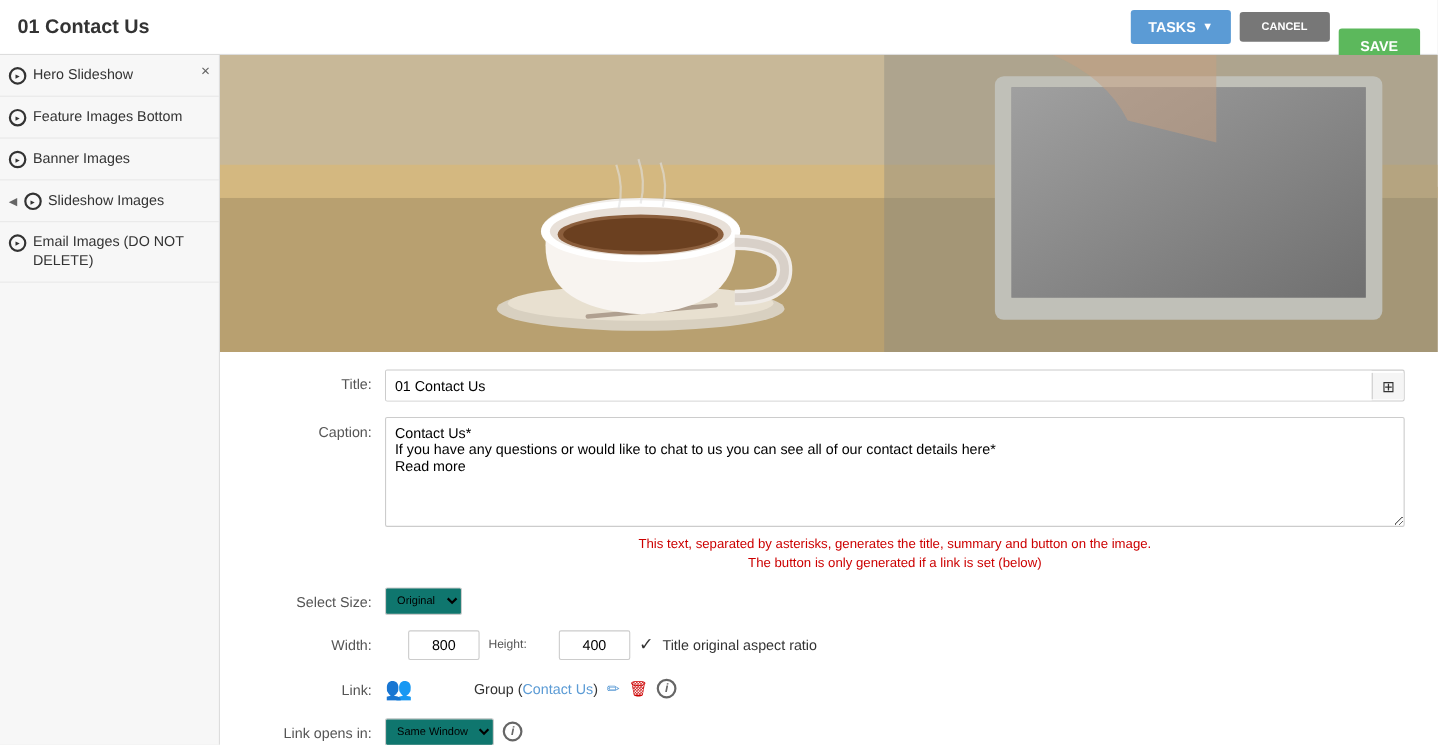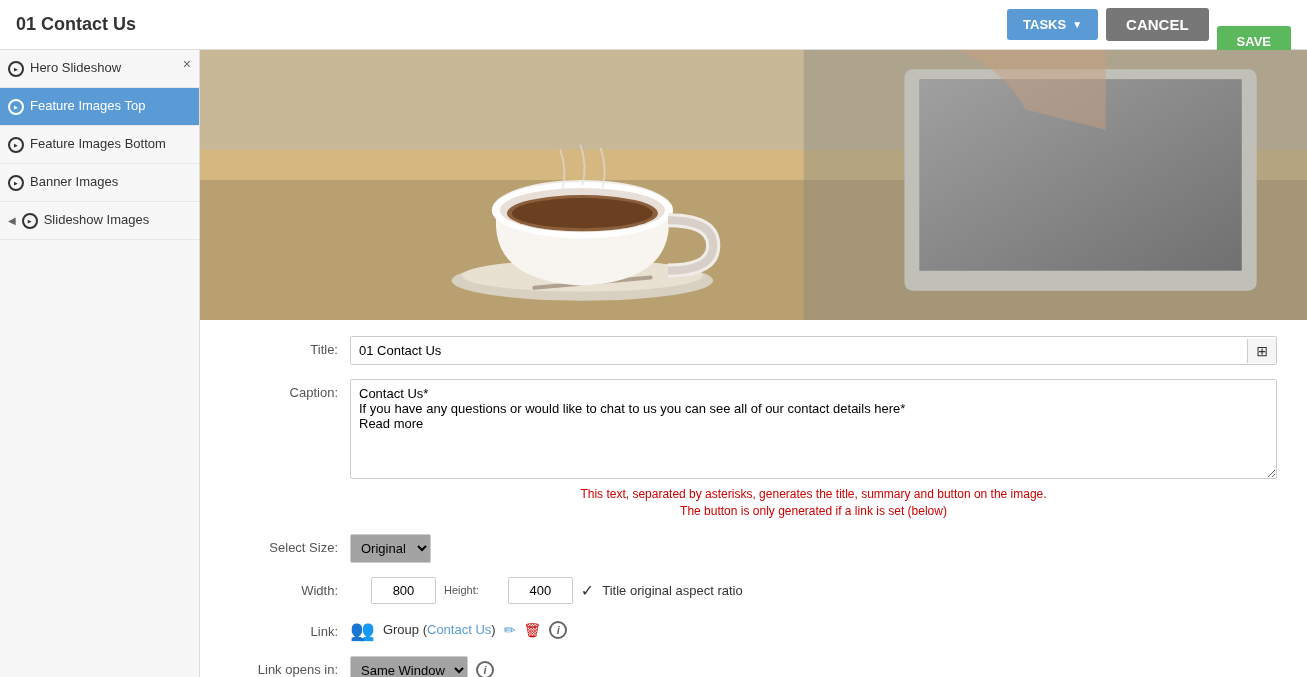--- a/index.html
+++ b/index.html
@@ -37,21 +37,21 @@
       align-items: center;
       gap: 6px;
       border-radius: 3px;
     }
     .btn-tasks .arrow { font-size: 10px; }
     .btn-cancel {
       background: #777;
       color: #fff;
       border: none;
       padding: 8px 20px;
-      font-size: 15px;
+      font-size: 10px;
       font-weight: bold;
       cursor: pointer;
       border-radius: 3px;
     }
     .btn-save {
       background: #5cb85c;
       color: #fff;
       border: none;
       padding: 8px 20px;
       font-size: 13px;
@@ -200,23 +200,23 @@
     }
 
     
     .select-wrap {
       display: flex;
       align-items: center;
     }
     .form-select {
       border: 1px solid #ccc;
       padding: 5px 6px;
-      font-size: 13px;
+      font-size: 10px;
       border-radius: 2px;
-      background: #a3a3a3;
+      background: #0f766e;
       cursor: pointer;
     }
 
     
     .dimension-row {
       display: flex;
       align-items: center;
       gap: 8px;
     }
     .dim-input {
@@ -238,20 +238,21 @@
       align-items: center;
       gap: 8px;
       flex-wrap: wrap;
     }
     .group-icon {
       font-size: 20px;
       color: #5b9bd5;
     }
     .group-link {
       font-size: 13px;
+      margin-left: 48px;
     }
     .group-name-link {
       color: #5b9bd5;
       text-decoration: none;
       cursor: pointer;
     }
     .edit-pencil-icon { color: #5b9bd5; cursor: pointer; font-size: 14px; }
     .delete-icon { color: #cc0000; cursor: pointer; font-size: 14px; }
     .info-icon {
       width: 18px;
@@ -293,36 +294,36 @@
 
 <div class="main-layout">
 
   <div class="sidebar">
     <button class="sidebar-close">×</button>
 
     <div class="sidebar-item">
       <span class="circle-icon"></span>
       <span class="sidebar-item-label">Hero Slideshow</span>
     </div>
-    <div class="sidebar-item active">
-      <span class="circle-icon"></span>
-      <span class="sidebar-item-label">Feature Images Top</span>
-    </div>
     <div class="sidebar-item">
       <span class="circle-icon"></span>
       <span class="sidebar-item-label">Feature Images Bottom</span>
     </div>
     <div class="sidebar-item">
       <span class="circle-icon"></span>
       <span class="sidebar-item-label">Banner Images</span>
     </div>
     <div class="sidebar-item">
       <span style="font-size:10px; margin-top:3px; color:#666;">◀</span>
       <span class="circle-icon"></span>
       <span class="sidebar-item-label">Slideshow Images</span>
+    </div>
+    <div class="sidebar-item">
+      <span class="circle-icon"></span>
+      <span class="sidebar-item-label">Email Images (DO NOT DELETE)</span>
     </div>
   </div>
 
   <div class="content">
 
     <div class="image-preview">
       <svg class="coffee-scene" viewBox="0 0 1100 270" preserveAspectRatio="xMidYMid slice">
 
         <rect x="0" y="0" width="1100" height="270" fill="#c8b898"></rect>
 

